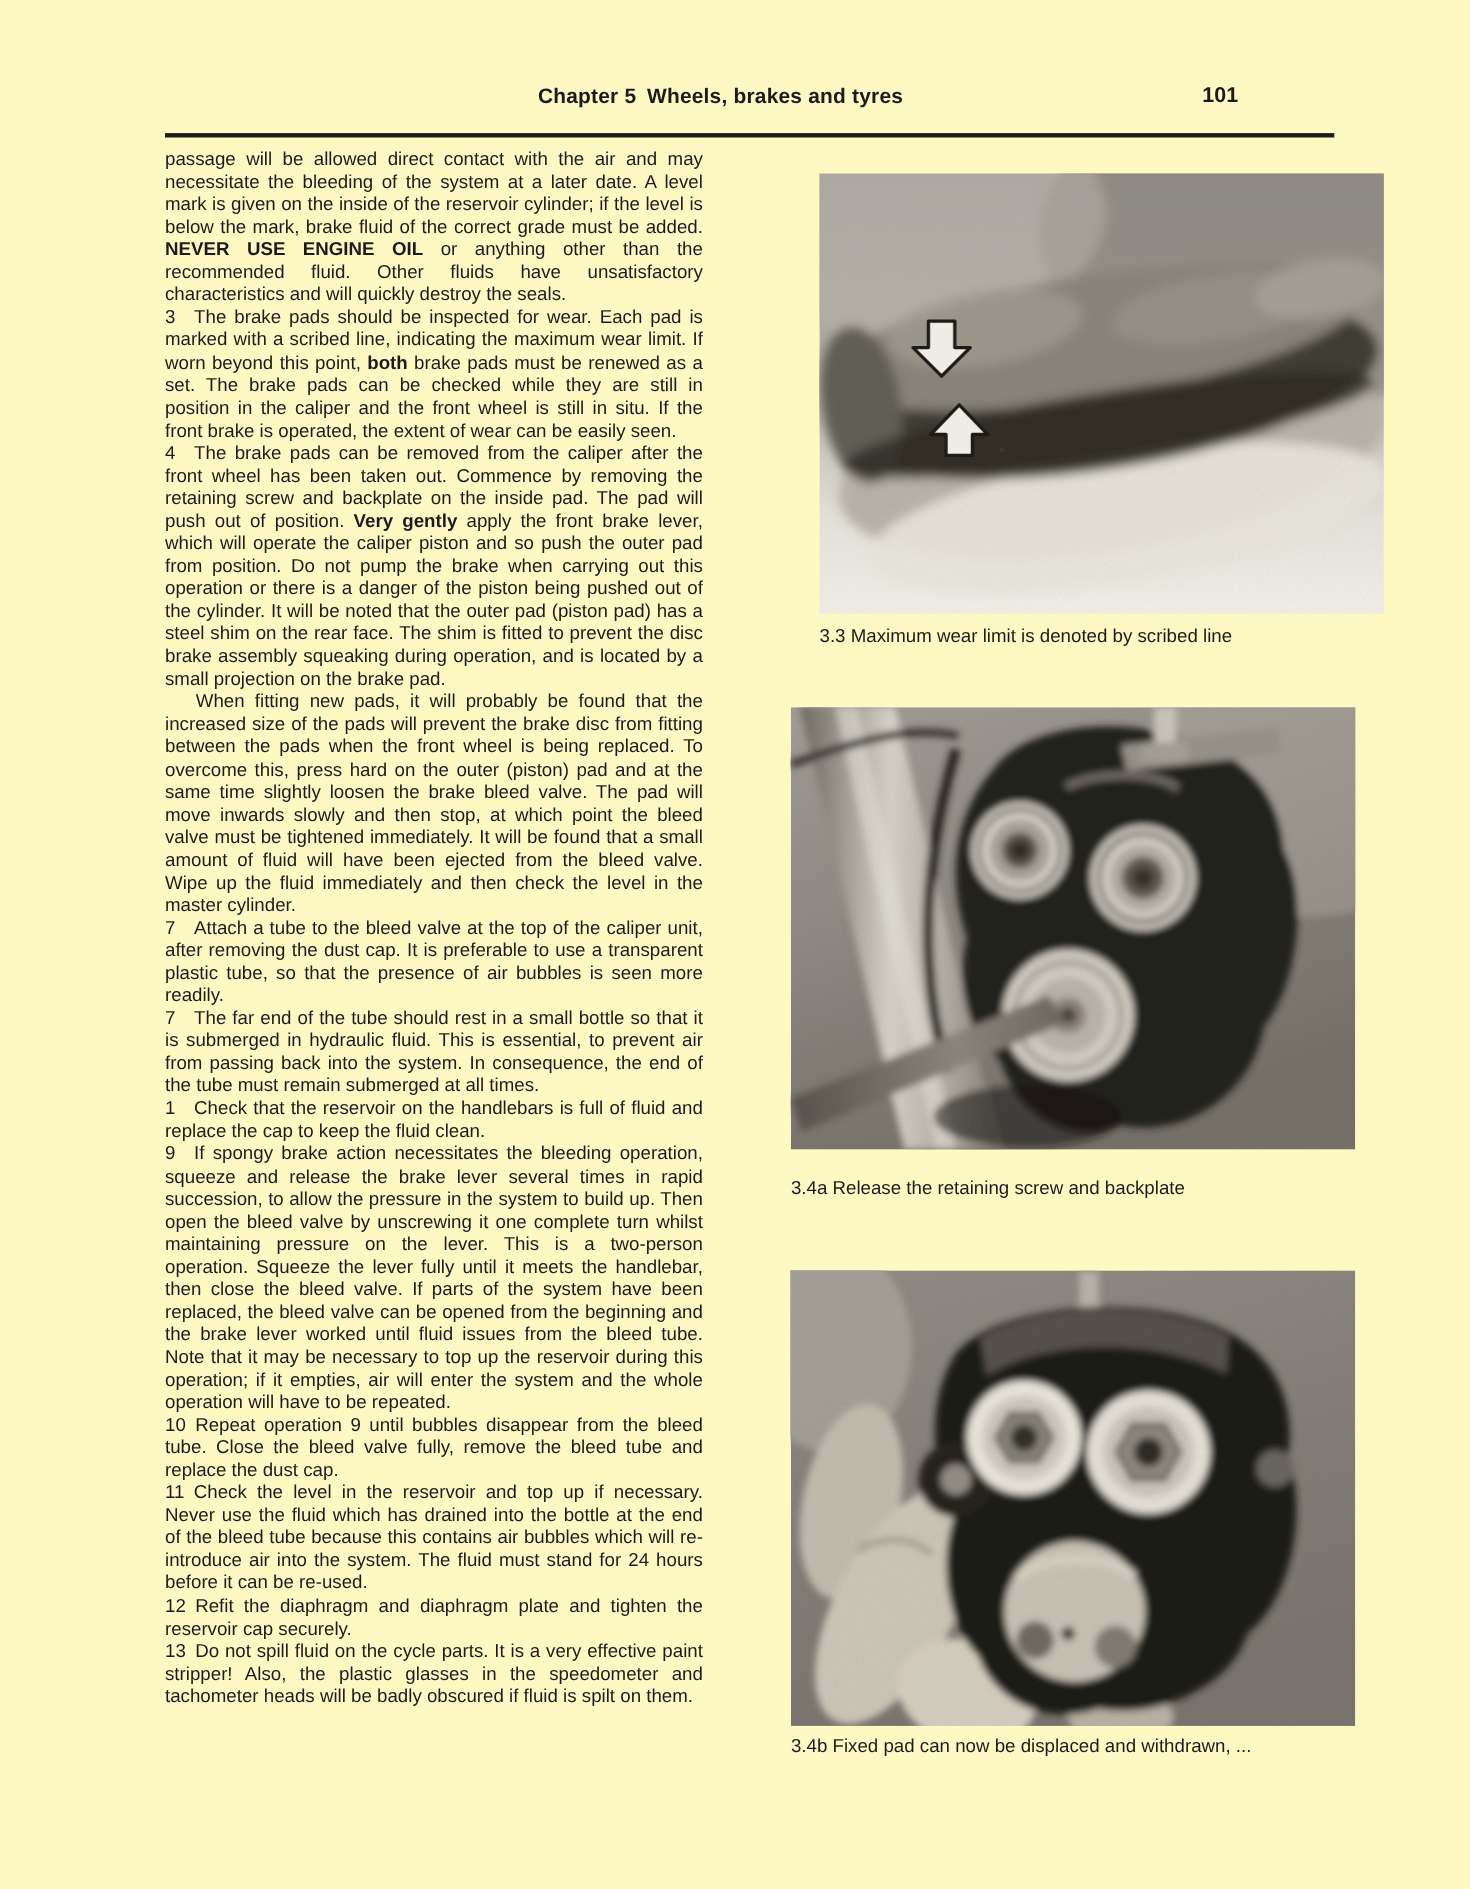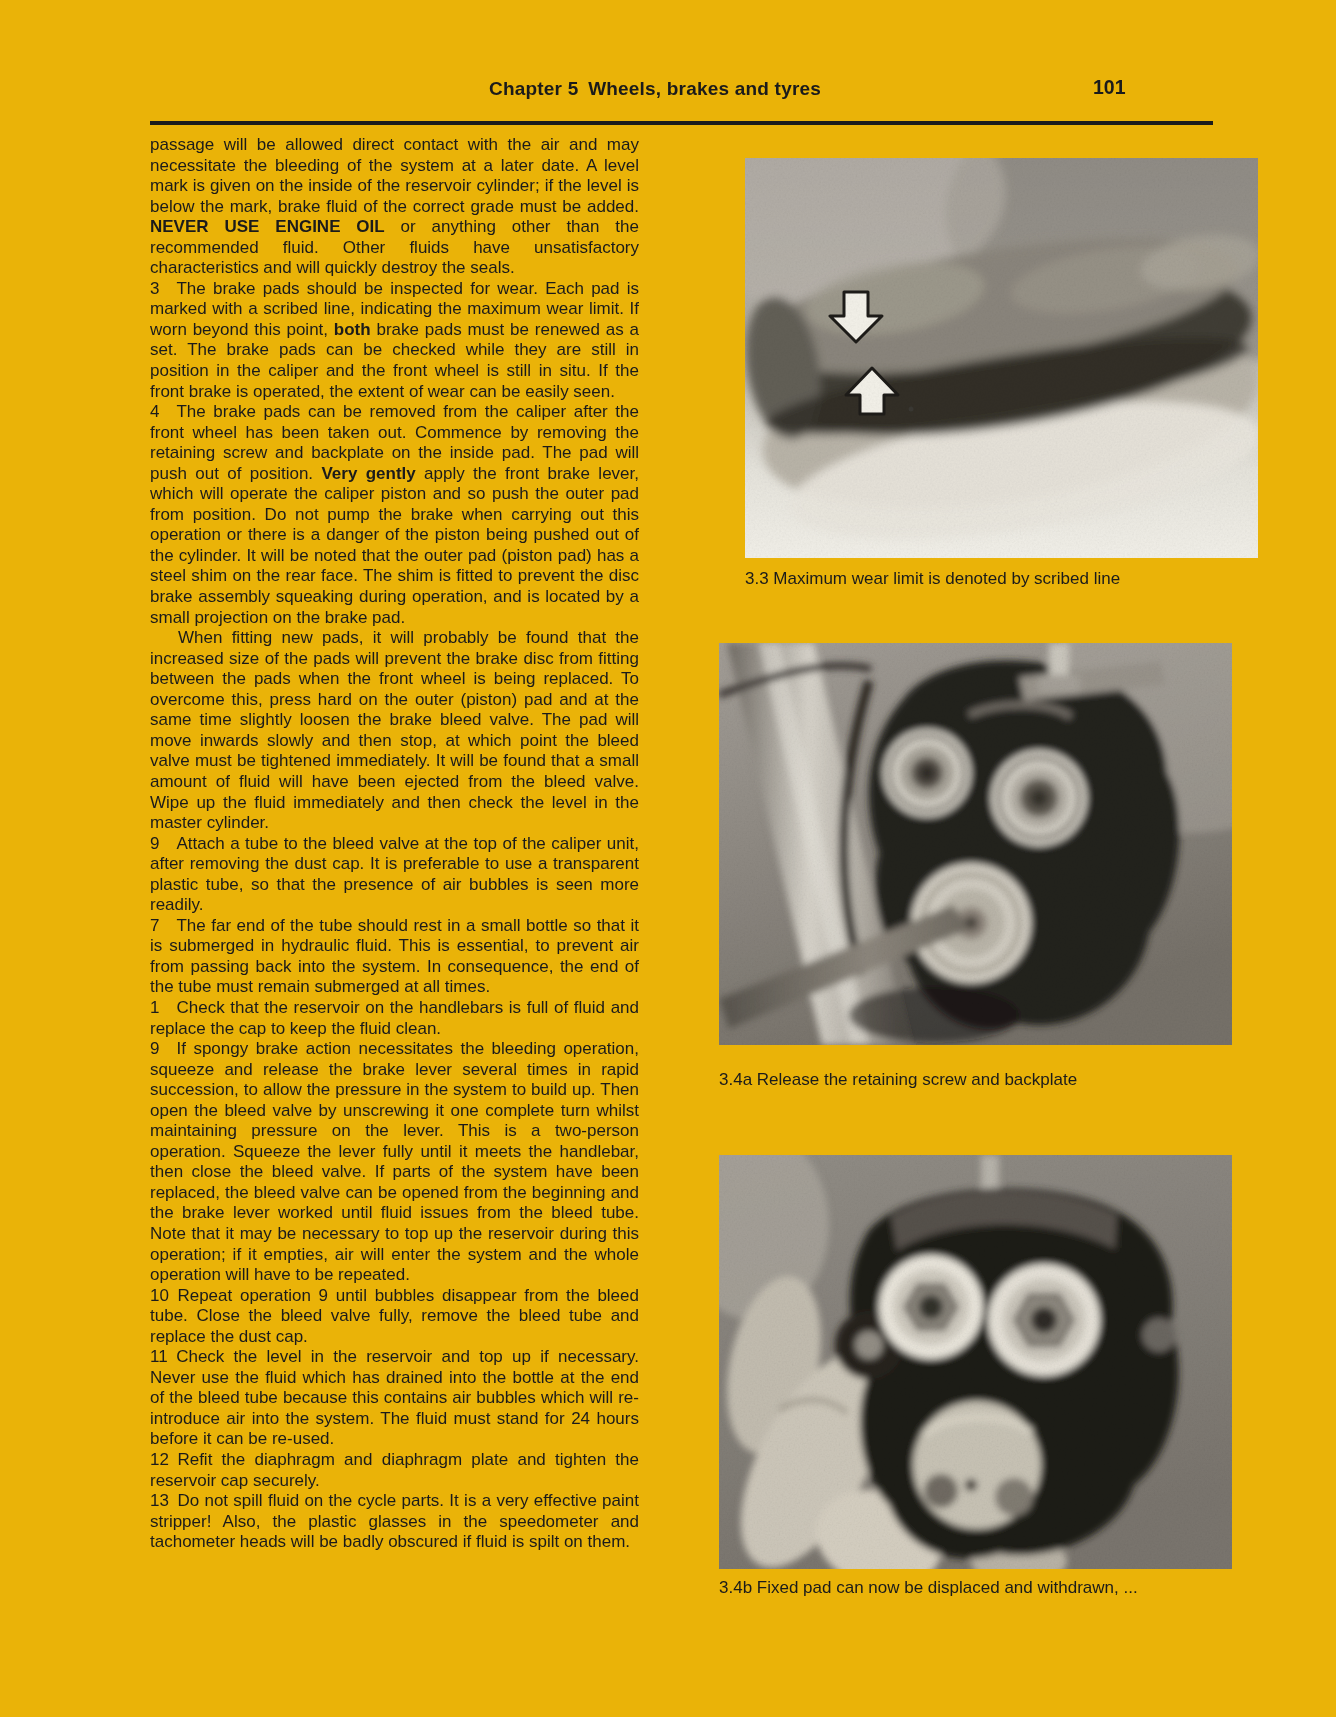--- a/index.html
+++ b/index.html
@@ -1,18 +1,18 @@
 <!DOCTYPE html>
 <html><head>
 <meta charset="utf-8">
 <style>
   html,body { margin:0; padding:0; background:#e9e9e9; }
   .page {
     position:relative; width:1336px; height:1717px;
-    background:#eab308; overflow:hidden;
+    background:#fef9c3; overflow:hidden;
     font-family:"Liberation Sans", sans-serif; color:#1b1b1b;
     -webkit-font-smoothing:antialiased;
   }
   .chapter-title {
     position:absolute; left:489px; top:78px;
     font-size:19px; font-weight:bold; letter-spacing:0.2px; white-space:pre;
   }
   .page-number {
     position:absolute; left:1093px; top:76px;
     font-size:19.5px; font-weight:bold;
@@ -46,21 +46,21 @@
 
   <div class="chapter-title">Chapter 5 Wheels, brakes and tyres</div>
   <div class="page-number">101</div>
   <div class="header-rule"></div>
 
   <div class="text-column">
       <p class="body-para"><span>passage will be allowed direct contact with the air and may necessitate the bleeding of the system at a later date. A level mark is given on the inside of the reservoir cylinder; if the level is below the mark, brake fluid of the correct grade must be added. </span><b>NEVER USE ENGINE OIL</b><span> or anything other than the recommended fluid. Other fluids have unsatisfactory characteristics and will quickly destroy the seals.</span></p>
       <p class="body-para"><span>3  The brake pads should be inspected for wear. Each pad is marked with a scribed line, indicating the maximum wear limit. If worn beyond this point, </span><b>both</b><span> brake pads must be renewed as a set. The brake pads can be checked while they are still in position in the caliper and the front wheel is still in situ. If the front brake is operated, the extent of wear can be easily seen.</span></p>
       <p class="body-para"><span>4  The brake pads can be removed from the caliper after the front wheel has been taken out. Commence by removing the retaining screw and backplate on the inside pad. The pad will push out of position. </span><b>Very gently</b><span> apply the front brake lever, which will operate the caliper piston and so push the outer pad from position. Do not pump the brake when carrying out this operation or there is a danger of the piston being pushed out of the cylinder. It will be noted that the outer pad (piston pad) has a steel shim on the rear face. The shim is fitted to prevent the disc brake assembly squeaking during operation, and is located by a small projection on the brake pad.</span></p>
       <p class="body-para indent"><span>When fitting new pads, it will probably be found that the increased size of the pads will prevent the brake disc from fitting between the pads when the front wheel is being replaced. To overcome this, press hard on the outer (piston) pad and at the same time slightly loosen the brake bleed valve. The pad will move inwards slowly and then stop, at which point the bleed valve must be tightened immediately. It will be found that a small amount of fluid will have been ejected from the bleed valve. Wipe up the fluid immediately and then check the level in the master cylinder.</span></p>
-      <p class="body-para"><span>9  Attach a tube to the bleed valve at the top of the caliper unit, after removing the dust cap. It is preferable to use a transparent plastic tube, so that the presence of air bubbles is seen more readily.</span></p>
+      <p class="body-para"><span>7  Attach a tube to the bleed valve at the top of the caliper unit, after removing the dust cap. It is preferable to use a transparent plastic tube, so that the presence of air bubbles is seen more readily.</span></p>
       <p class="body-para"><span>7  The far end of the tube should rest in a small bottle so that it is submerged in hydraulic fluid. This is essential, to prevent air from passing back into the system. In consequence, the end of the tube must remain submerged at all times.</span></p>
       <p class="body-para"><span>1  Check that the reservoir on the handlebars is full of fluid and replace the cap to keep the fluid clean.</span></p>
       <p class="body-para"><span>9  If spongy brake action necessitates the bleeding operation, squeeze and release the brake lever several times in rapid succession, to allow the pressure in the system to build up. Then open the bleed valve by unscrewing it one complete turn whilst maintaining pressure on the lever. This is a two-person operation. Squeeze the lever fully until it meets the handlebar, then close the bleed valve. If parts of the system have been replaced, the bleed valve can be opened from the beginning and the brake lever worked until fluid issues from the bleed tube. Note that it may be necessary to top up the reservoir during this operation; if it empties, air will enter the system and the whole operation will have to be repeated.</span></p>
       <p class="body-para"><span>10 Repeat operation 9 until bubbles disappear from the bleed tube. Close the bleed valve fully, remove the bleed tube and replace the dust cap.</span></p>
       <p class="body-para"><span>11 Check the level in the reservoir and top up if necessary. Never use the fluid which has drained into the bottle at the end of the bleed tube because this contains air bubbles which will re-introduce air into the system. The fluid must stand for 24 hours before it can be re-used.</span></p>
       <p class="body-para"><span>12 Refit the diaphragm and diaphragm plate and tighten the reservoir cap securely.</span></p>
       <p class="body-para"><span>13 Do not spill fluid on the cycle parts. It is a very effective paint stripper! Also, the plastic glasses in the speedometer and tachometer heads will be badly obscured if fluid is spilt on them.</span></p>
     </div>
 
   <figure class="fig-1">

